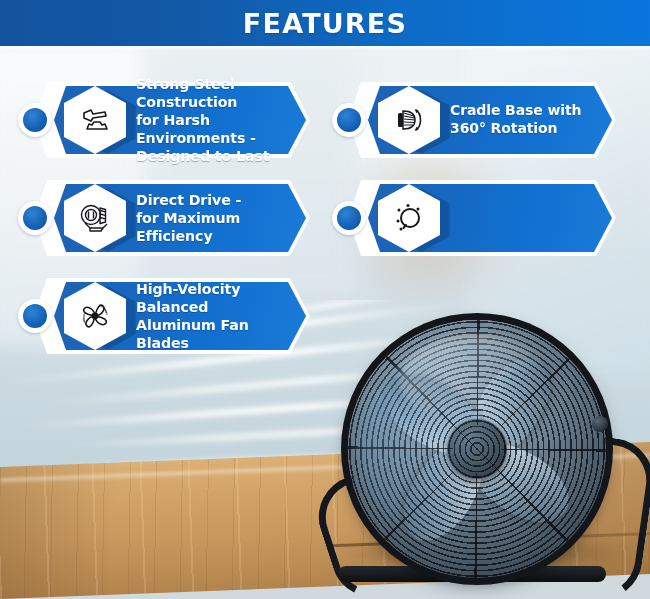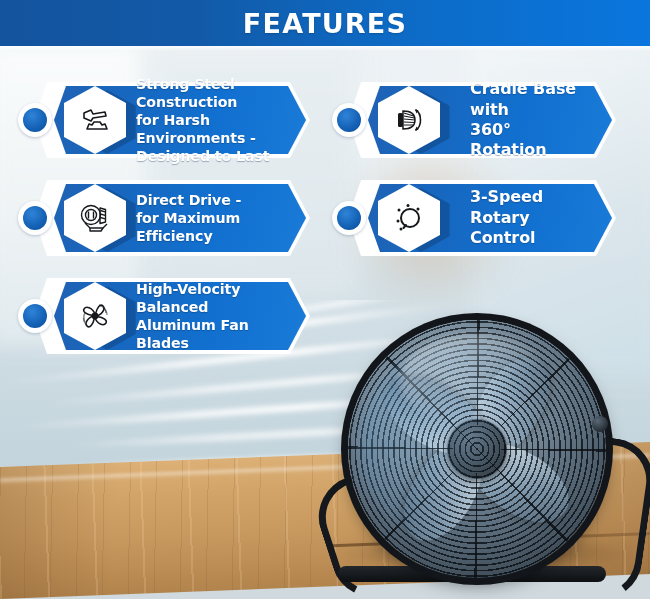--- a/index.html
+++ b/index.html
@@ -205,21 +205,21 @@
   .hex svg{display:block;}
   .badge-text{
     position:absolute;left:118px;top:0;right:24px;height:76px;z-index:3;
     display:flex;align-items:center;
     color:#ffffff;font-size:14.2px;font-weight:bold;line-height:1.28;
     font-family:"DejaVu Sans", sans-serif;
     letter-spacing:-0.1px;
     text-shadow:0 1px 1px rgba(10,40,80,.35);
     white-space:pre-line;
   }
-  .col-right .badge-text{font-size:16px;margin-left:20px;}
+  .col-right .badge-text{font-size:14px;}
 </style>
 </head>
 <body>
 
 <div id="stage">
 
   <div class="bg-wall"></div>
   <div class="bg-panelL"></div>
   <div class="bg-panelM"></div>
   <div class="bg-panelR"></div>
@@ -377,21 +377,20 @@
           <svg width="34" height="34" viewBox="0 0 34 34">
             <circle cx="18" cy="17" r="9" fill="none" stroke="#16181c" stroke-width="2"></circle>
             <path d="M14 24 L11.5 27" stroke="#16181c" stroke-width="2" stroke-linecap="round"></path>
             <circle cx="7" cy="9" r="1.5" fill="#16181c"></circle>
             <circle cx="16" cy="4.5" r="1.5" fill="#16181c"></circle>
             <circle cx="26" cy="8" r="1.5" fill="#16181c"></circle>
             <circle cx="6" cy="20" r="1.5" fill="#16181c"></circle>
             <circle cx="9" cy="28" r="1.5" fill="#16181c"></circle>
           </svg>
         </div>
-        <div class="badge-text">3-Speed Rotary Control</div>
         <div class="dot-wrap">
           <div class="dot"></div>
         </div>
       </div>
 
     </div>
 
   </div>
 </div>
 

